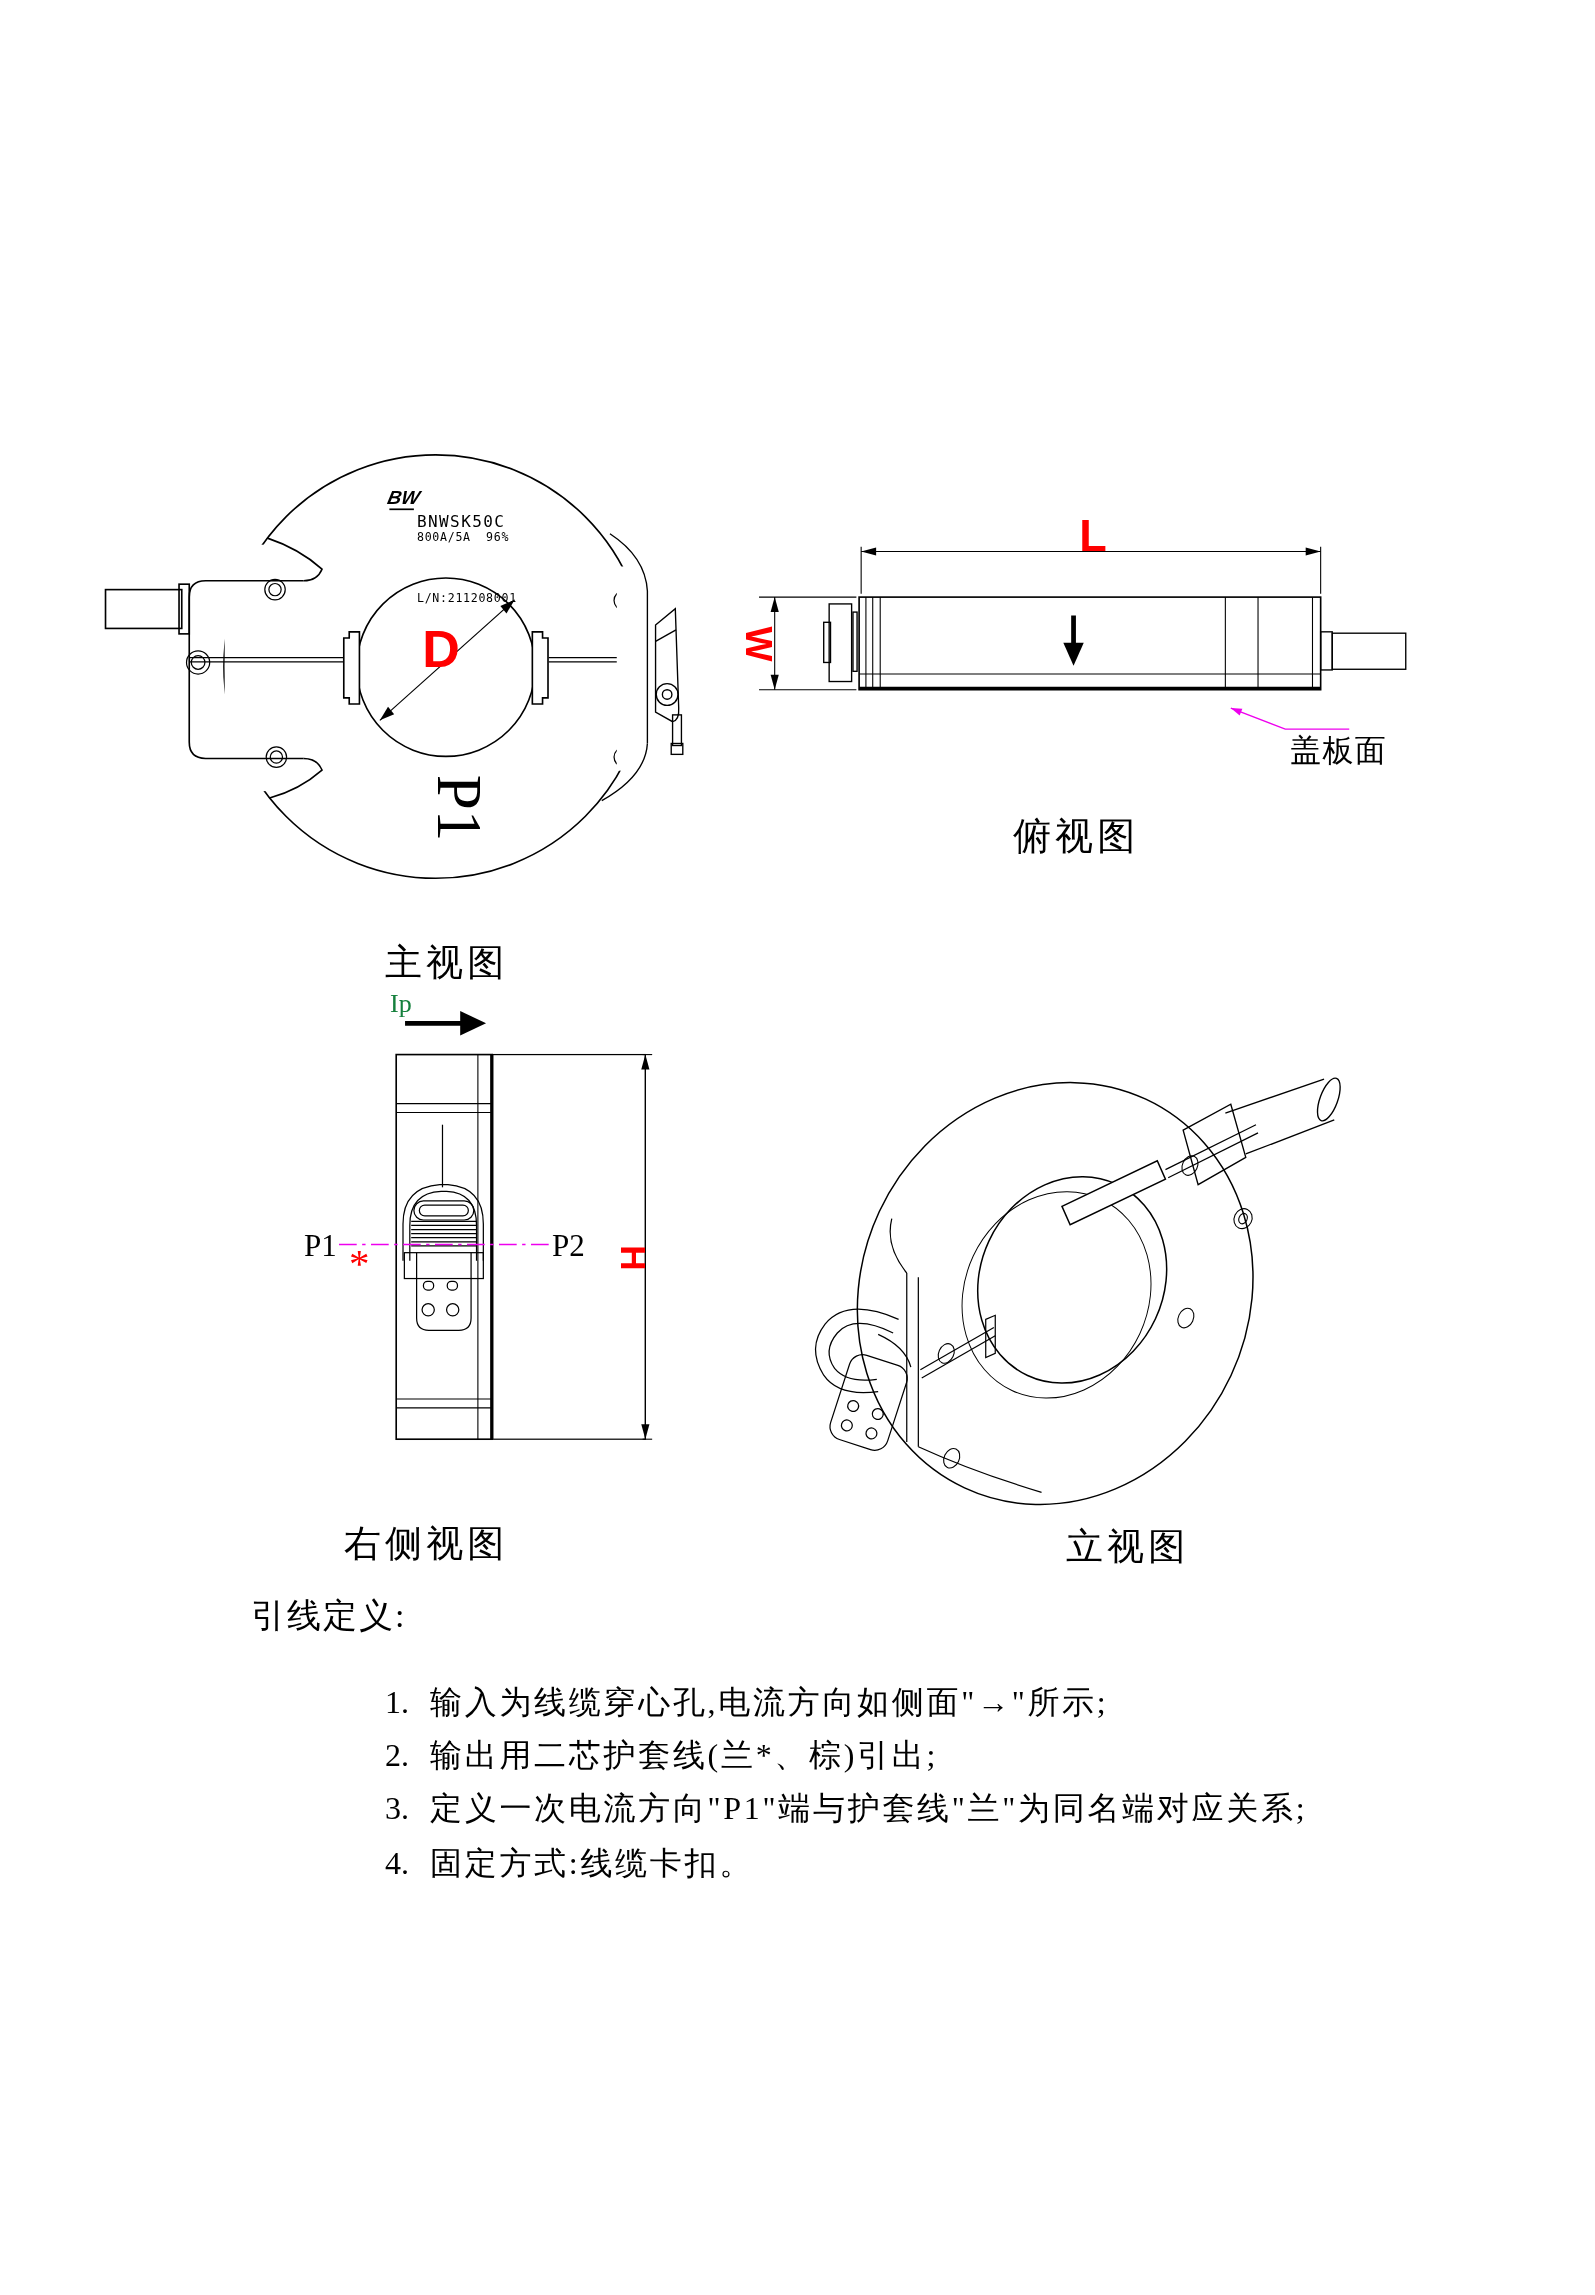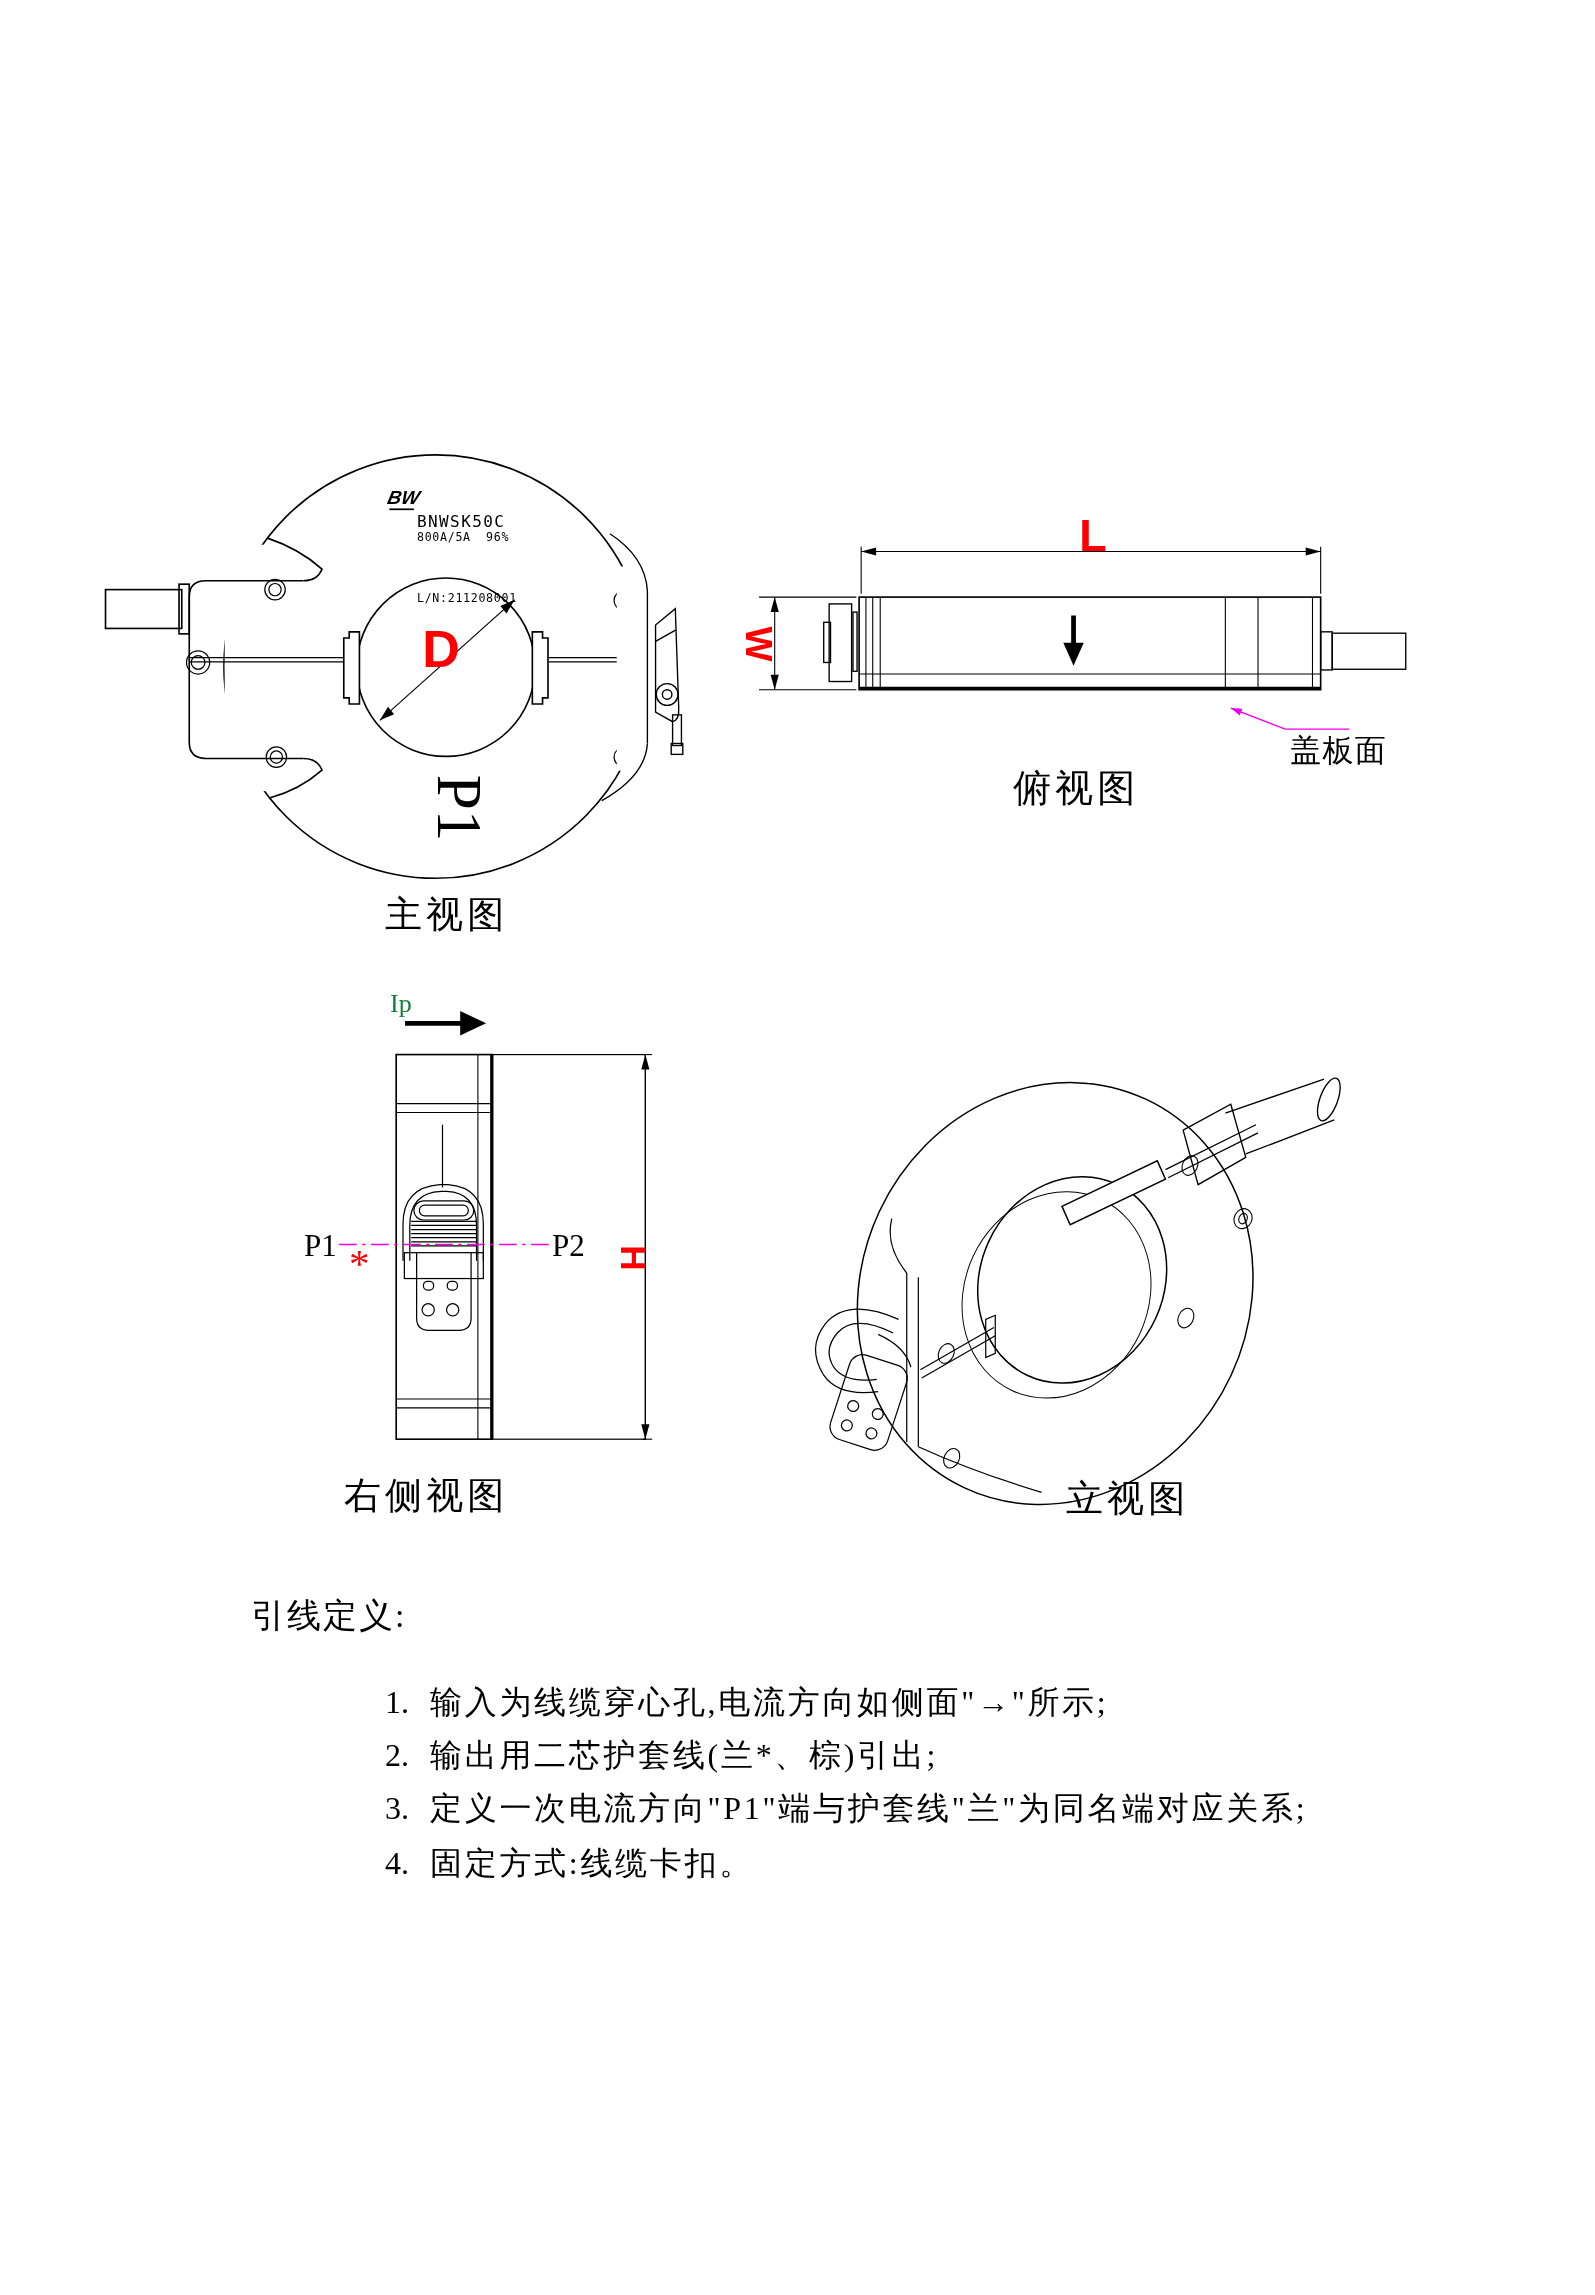--- a/index.html
+++ b/index.html
@@ -7,21 +7,21 @@
     width:1595px;height:2295px;position:relative;background:#ffffff;
     font-family:"Liberation Serif",serif;overflow:hidden;
   }
   svg{position:absolute;left:0;top:0;}
   .t{position:absolute;white-space:pre;color:#000;line-height:1;}
   .red{color:#ff0000;font-family:"Liberation Sans",sans-serif;font-weight:bold;}
   .ctr{transform:translate(-50%,-50%);}
   .rot90{transform:translate(-50%,-50%) rotate(90deg);}
   .serif{font-family:"Liberation Serif",serif;}
   .mono{font-family:"DejaVu Sans Mono",monospace;}
-  .cjk{letter-spacing:4.1px;}
+  .cjk{letter-spacing:4.1px;margin-top:48px;}
   .logo{font-style:italic;font-weight:bold;font-family:"Liberation Sans",sans-serif;transform:skewX(-12deg);}
   .note-line{position:absolute;white-space:pre;}
   .note-num{display:inline-block;width:45px;}
 </style>
 </head>
 <body>
 
 <svg width="1595" height="2295" viewBox="0 0 2343 3371">
 
   <g stroke="#000" fill="none" stroke-width="2.4">

